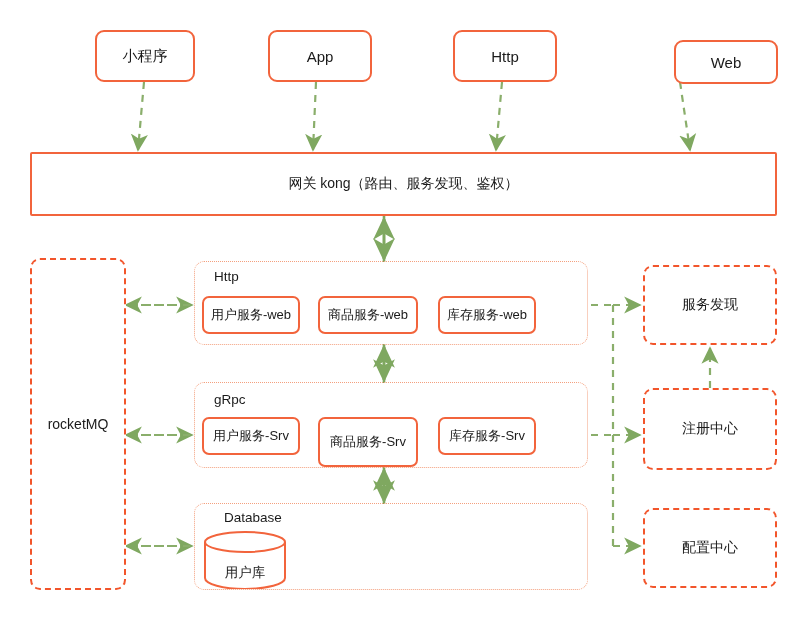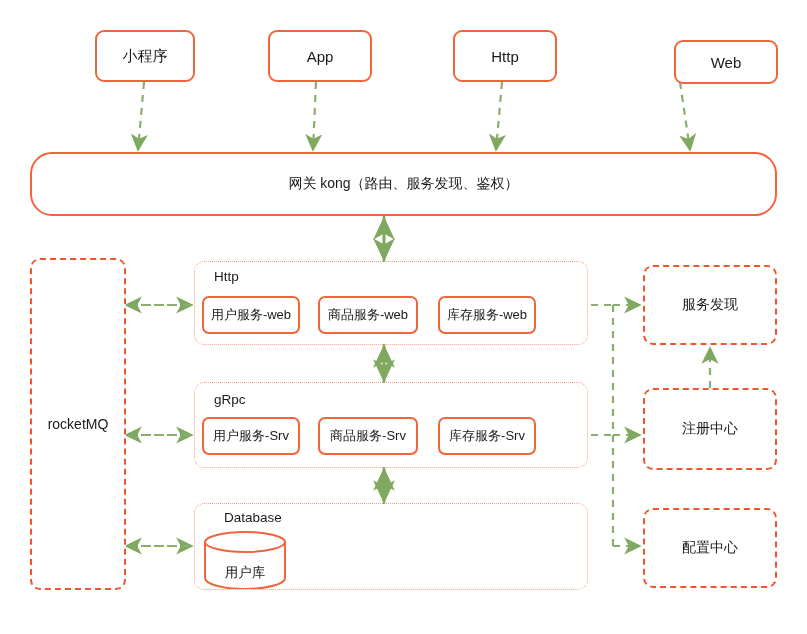--- a/index.html
+++ b/index.html
@@ -9,21 +9,21 @@
   .node{position:absolute;box-sizing:border-box;display:flex;align-items:center;justify-content:center;text-align:center;color:#1a1a1a;}
 
   
   .solid-box{
     border:2px solid #F2643C;
     border-radius:9px;
     background:#fff;
     font-size:15px;
   }
   .client-box{font-size:15px;}
-  .gateway-box{font-size:14px;border-radius:22px;}
+  .gateway-box{font-size:14px;border-radius:2px;}
 
   
   .chip{
     border:2px solid #F2643C;
     border-radius:7px;
     background:#fff;
     font-size:13px;
     letter-spacing:0px;
   }
 
@@ -141,21 +141,21 @@
   </div>
   <div class="node chip" style="left:438px;top:296px;width:98px;height:38px;">
     <span>库存服务-web</span>
   </div>
 
   <div class="node group-box" style="left:194px;top:382px;width:394px;height:86px;"></div>
   <div class="group-label" style="left:214px;top:392px;">gRpc</div>
   <div class="node chip" style="left:202px;top:417px;width:98px;height:38px;">
     <span>用户服务-Srv</span>
   </div>
-  <div class="node chip" style="left:318px;top:417px;width:100px;height:38px;">
+  <div class="node chip" style="left:318px;top:417px;width:100px;height:50px;">
     <span>商品服务-Srv</span>
   </div>
   <div class="node chip" style="left:438px;top:417px;width:98px;height:38px;">
     <span>库存服务-Srv</span>
   </div>
 
   <div class="node group-box" style="left:194px;top:503px;width:394px;height:87px;"></div>
   <div class="group-label" style="left:224px;top:510px;">Database</div>
 
   <div class="cyl-wrap" style="left:203px;top:531px;width:84px;height:58px;">

